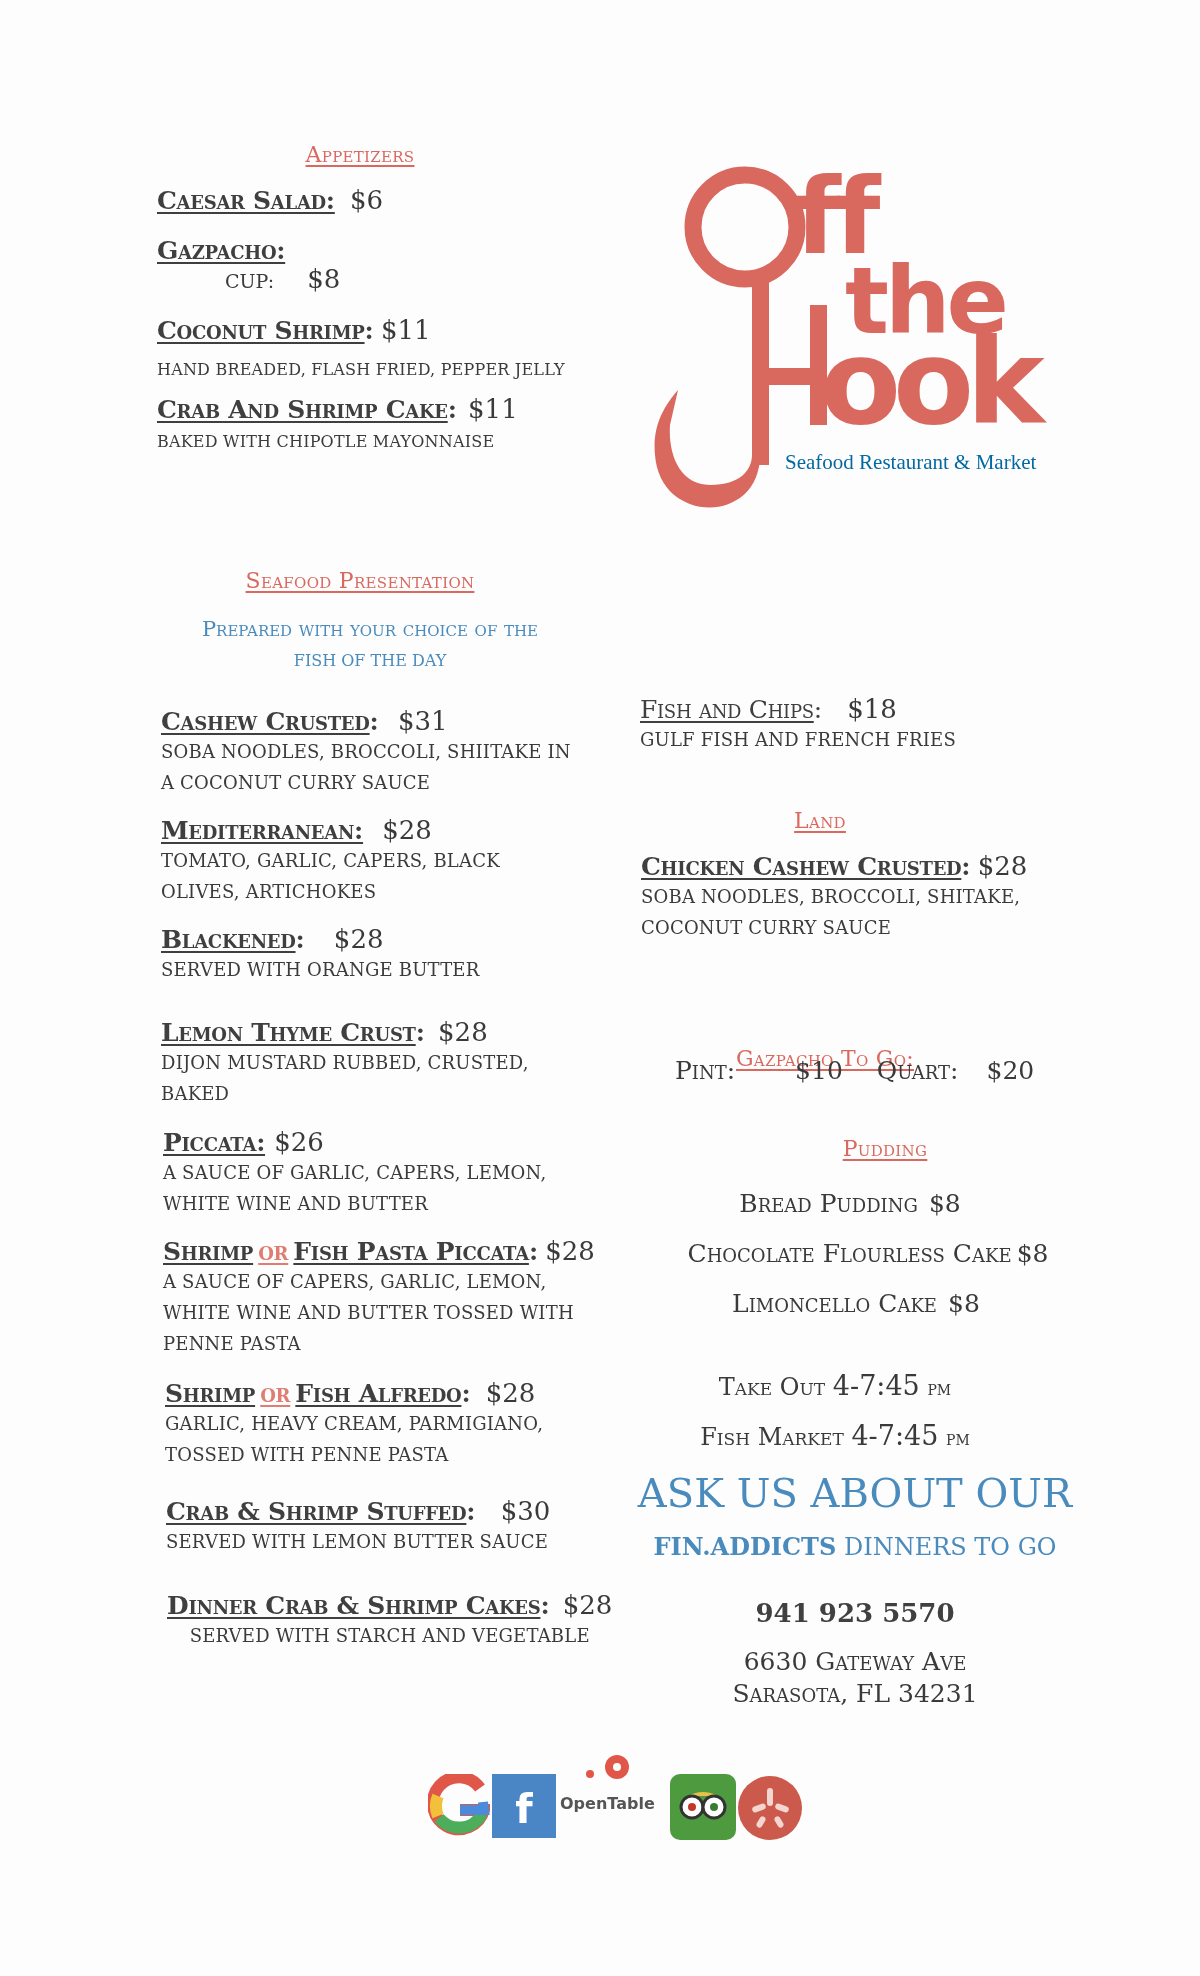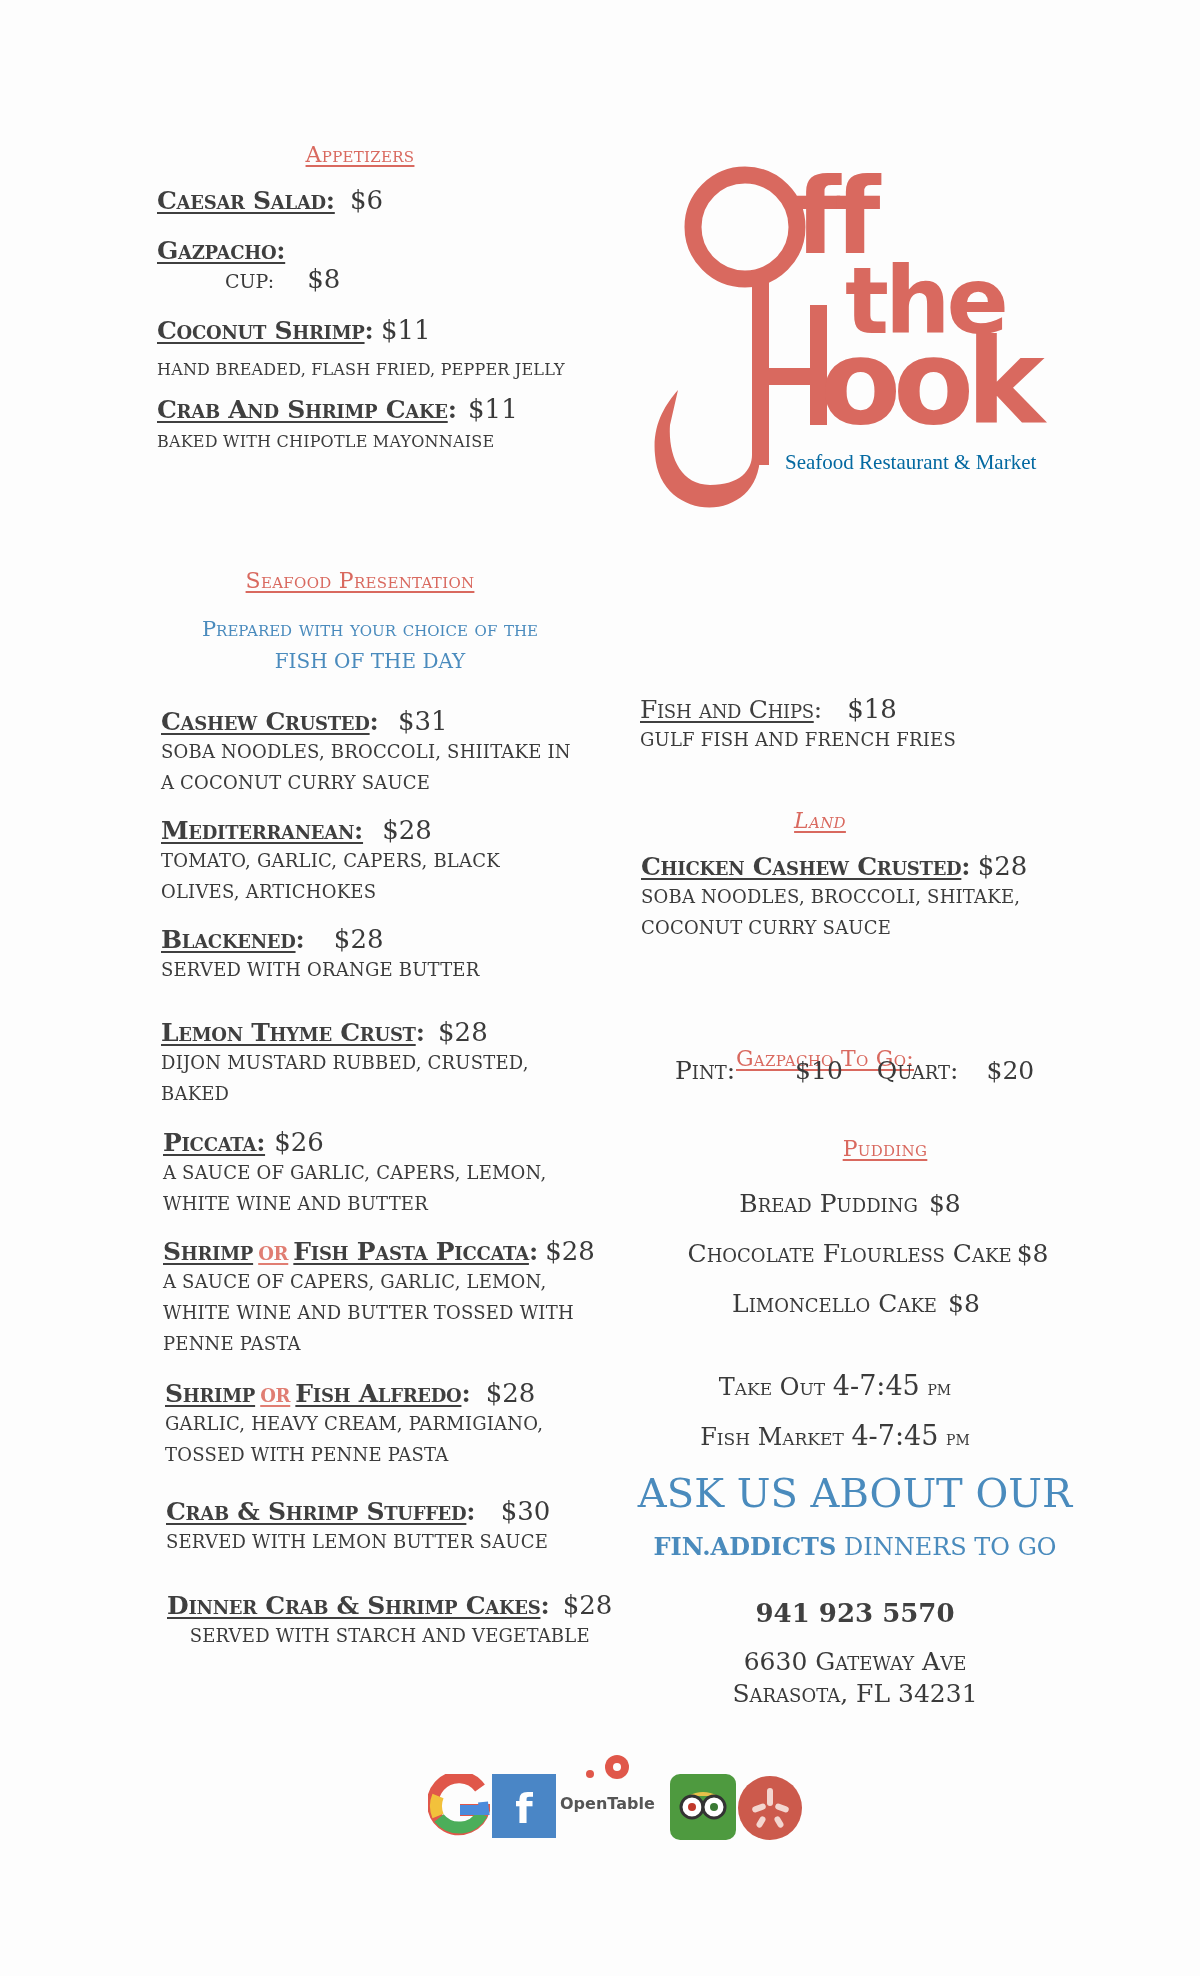--- a/index.html
+++ b/index.html
@@ -78,21 +78,21 @@
     <text x="205" y="178" font-size="92" font-weight="bold" fill="#d9695f" letter-spacing="-4">the</text>
 
     <text x="180" y="268" font-size="118" font-weight="bold" fill="#d9695f" letter-spacing="-8">ook</text>
   </svg>
   <div class="abs tagline" style="left:145px; top:295px;">Seafood Restaurant &amp; Market</div>
 </div>
 
 <div class="abs sec-title" style="left:210px; top:568px; width:300px;">Seafood Presentation</div>
 <div class="abs center blue sc" style="left:150px; top:613px; width:440px; font-size:21px; line-height:32px;">
   <div>Prepared with your choice of the</div>
-  <div style="text-transform:uppercase; font-size:20px;">fish of the day</div>
+  <div style="text-transform:uppercase; font-size:16px;">fish of the day</div>
 </div>
 
 <div class="item" style="left:161px; top:706px;">
   <span class="item-name">Cashew Crusted</span><span class="colon">:</span>
   <span class="price" style="margin-left:14px;">$31</span>
   <div class="desc">Soba noodles, broccoli, shiitake in</div>
   <div class="desc">a coconut curry sauce</div>
 </div>
 
 <div class="item" style="left:161px; top:815px;">
@@ -152,21 +152,21 @@
   <span class="price" style="margin-left:8px;">$28</span>
   <div class="desc">Served with starch and vegetable</div>
 </div>
 
 <div class="item" style="left:640px; top:694px;">
   <span class="item-name" style="font-weight:normal;">Fish and Chips</span><span class="colon" style="font-weight:normal;">:</span>
   <span class="price" style="margin-left:20px;">$18</span>
   <div class="desc">Gulf fish and french fries</div>
 </div>
 
-<div class="abs sec-title" style="left:760px; top:808px; width:120px;font-style:italic;">Land</div>
+<div class="abs sec-title" style="left:760px; top:808px; width:120px;">Land</div>
 
 <div class="item" style="left:641px; top:851px;">
   <span class="item-name">Chicken Cashew Crusted</span><span class="colon">:</span>
   <span class="price" style="margin-left:2px;">$28</span>
   <div class="desc">Soba noodles, broccoli, shitake,</div>
   <div class="desc">coconut curry sauce</div>
 </div>
 
 <div class="abs sec-title" style="left:700px; top:1046px; width:250px;">Gazpacho To Go:</div>
 

